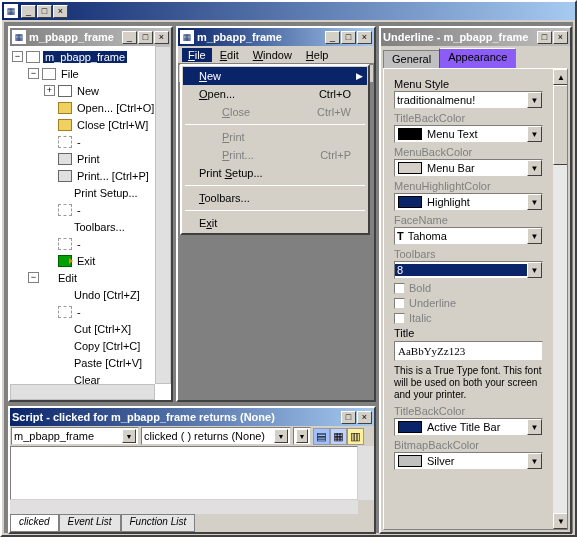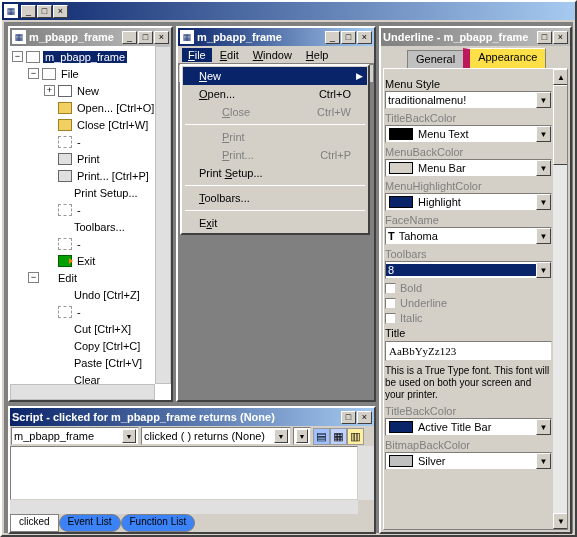--- a/index.html
+++ b/index.html
@@ -51,25 +51,25 @@
 .dd-row .arrow { position: absolute; right: 4px; font-size: 9px; }
 .dd-row .hotkey { position: absolute; right: 16px; }
 .dd-sep { height: 1px; background: #808080; border-bottom: 1px solid #fff; margin: 3px 2px; }
 .dd-row u { text-decoration: underline; }
 .menu-body-gray { position: absolute; top: 54px; left: 0; right: 0; bottom: 0; background: #808080; }
 .menu-body-gray-top { position: absolute; top: 36px; left: 0; right: 0; height: 20px; background: #d4d0c8; border: 1px solid #808080; border-bottom: none; }
 
 
 .props-win { top: 4px; left: 375px; width: 193px; height: 508px; }
 .props-body { position: absolute; top: 18px; left: 0; right: 0; bottom: 0; background: #d4d0c8; padding: 2px; overflow: hidden; }
-.tabs { display: flex; height: 20px; margin-left: 24px; }
+.tabs { display: flex; height: 20px; }
 .tab { padding: 2px 8px; border: 1px solid #808080; border-bottom: none; background: #d4d0c8; cursor: pointer; margin-right: -1px; }
-.tab.active { background: #fde047; border-top: 1px solid #fff; border-left: 7px solid #be185d; position: relative; z-index: 1; }
+.tab.active { background: #8b5cf6; border-top: 1px solid #fff; border-left: 1px solid #be185d; position: relative; z-index: 1; }
 .tab.inactive { background: #c0c0c0; margin-top: 2px; }
-.tabcontent { border: 1px solid #808080; border-top-color: #fff; border-left-color: #fff; padding: 6px 1px; height: 462px; overflow: auto; position: relative; }
+.tabcontent { border: 1px solid #808080; border-top-color: #fff; border-left-color: #fff; padding: 6px 10px; height: 462px; overflow: auto; position: relative; }
 .plabel { margin: 3px 0 1px; }
 .plabel.disabled { color: #808080; }
 .pselect { display: flex; width: 100%; height: 18px; border: 1px inset #d4d0c8; background: #fff; align-items: center; }
 .pselect .swatch { width: 24px; height: 12px; margin: 0 3px; border: 1px solid #000; }
 .pselect .val { flex: 1; padding: 0 2px; }
 .pselect .val.sel { background: #0a246a; color: #fff; }
 .pselect .dbtn { width: 15px; height: 16px; background: #d4d0c8; border: 1px solid #fff; border-right-color: #404040; border-bottom-color: #404040; display: flex; align-items: center; justify-content: center; font-size: 8px; cursor: pointer; }
 .pcheck { display: flex; align-items: center; margin: 3px 0; color: #808080; }
 .pcheck .cb { width: 11px; height: 11px; border: 1px inset #d4d0c8; background: #fff; margin-right: 4px; }
 .sample-box { background: #fff; border: 1px inset #d4d0c8; padding: 3px; margin: 2px 0 4px; font-family: Tahoma; }
@@ -83,22 +83,22 @@
 
 .script-win { top: 384px; left: 4px; width: 368px; height: 128px; }
 .script-bar { position: absolute; top: 18px; left: 0; right: 0; height: 20px; background: #d4d0c8; display: flex; align-items: center; padding: 1px; gap: 2px; }
 .script-sel { height: 18px; border: 1px inset #d4d0c8; background: #fff; display: flex; align-items: center; padding: 0 2px; }
 .script-sel .dbtn2 { width: 14px; height: 14px; background: #d4d0c8; border: 1px solid #fff; border-right-color: #404040; border-bottom-color: #404040; display: flex; align-items: center; justify-content: center; font-size: 7px; margin-left: auto; cursor: pointer; }
 .script-icons { display: flex; gap: 0; }
 .sicn { width: 17px; height: 17px; border: 1px solid #999; display: flex; align-items: center; justify-content: center; cursor: pointer; }
 .sicn.a { background: #a0c0ff; } .sicn.b { background: #c0d0ff; } .sicn.c { background: #fff0a0; }
 .edit-area { position: absolute; top: 38px; left: 0; right: 16px; bottom: 32px; background: #fff; border: 1px inset #d4d0c8; }
 .script-tabs { position: absolute; bottom: 0; left: 0; right: 0; height: 18px; background: #d4d0c8; display: flex; }
-.stab { padding: 1px 8px; border: 1px solid #808080; background: #fff; font-size: 10px; cursor: pointer; }
-.stab.inactive { background: #3b82f6; border-radius: 9px; }
+.stab { padding: 1px 8px; border: 1px solid #808080; background: #fff; font-size: 10px; cursor: pointer; font-style: italic; }
+.stab.inactive { background: #e5e5e5; }
 .sbar-h { position: absolute; bottom: 16px; left: 0; right: 16px; height: 16px; background: #e0e0e0; }
 .sbar-v { position: absolute; top: 38px; right: 0; bottom: 32px; width: 16px; background: #e0e0e0; }
 </style>
 </head>
 <body>
 
 <div class="outer-window">
   <div class="titlebar">
     <span class="ticon">▦</span>
     <div class="wbtns">

